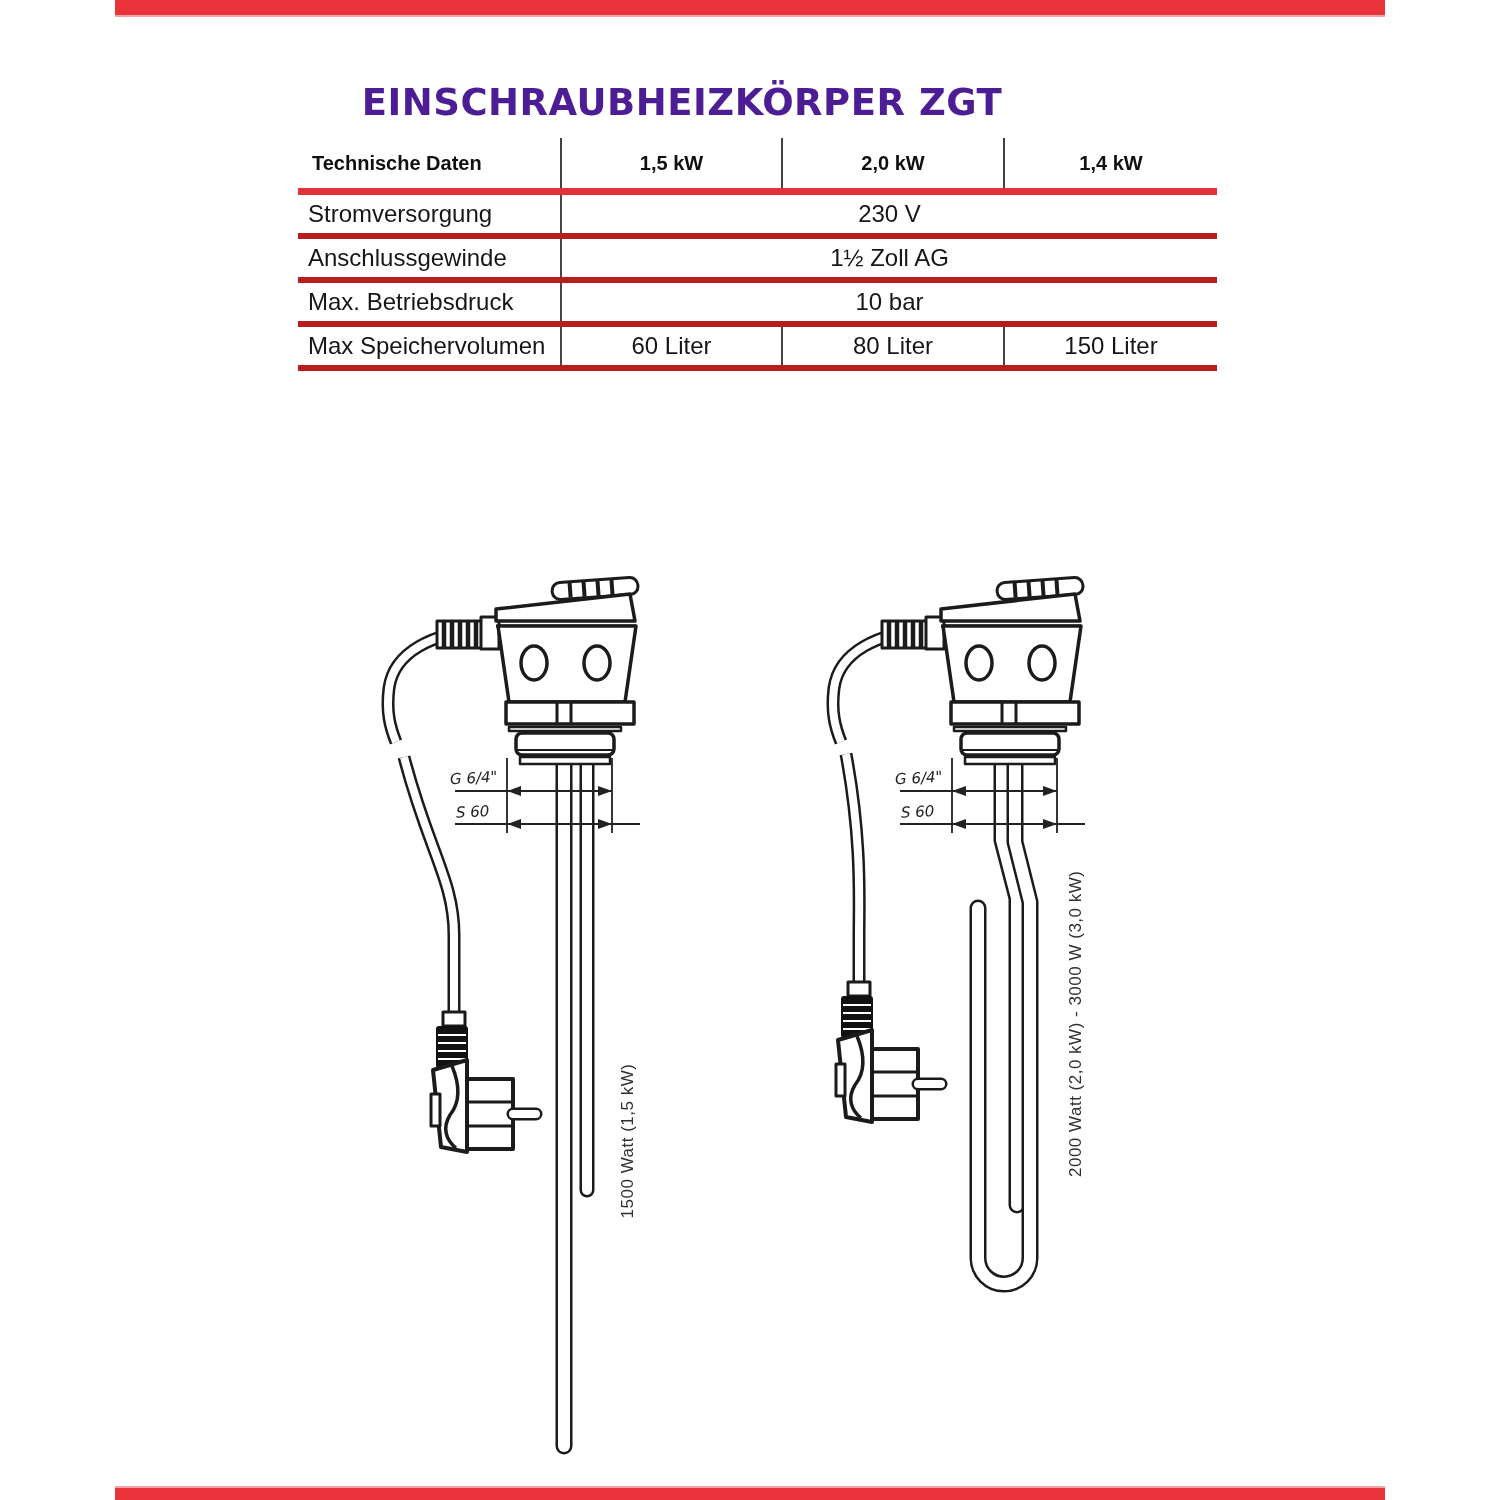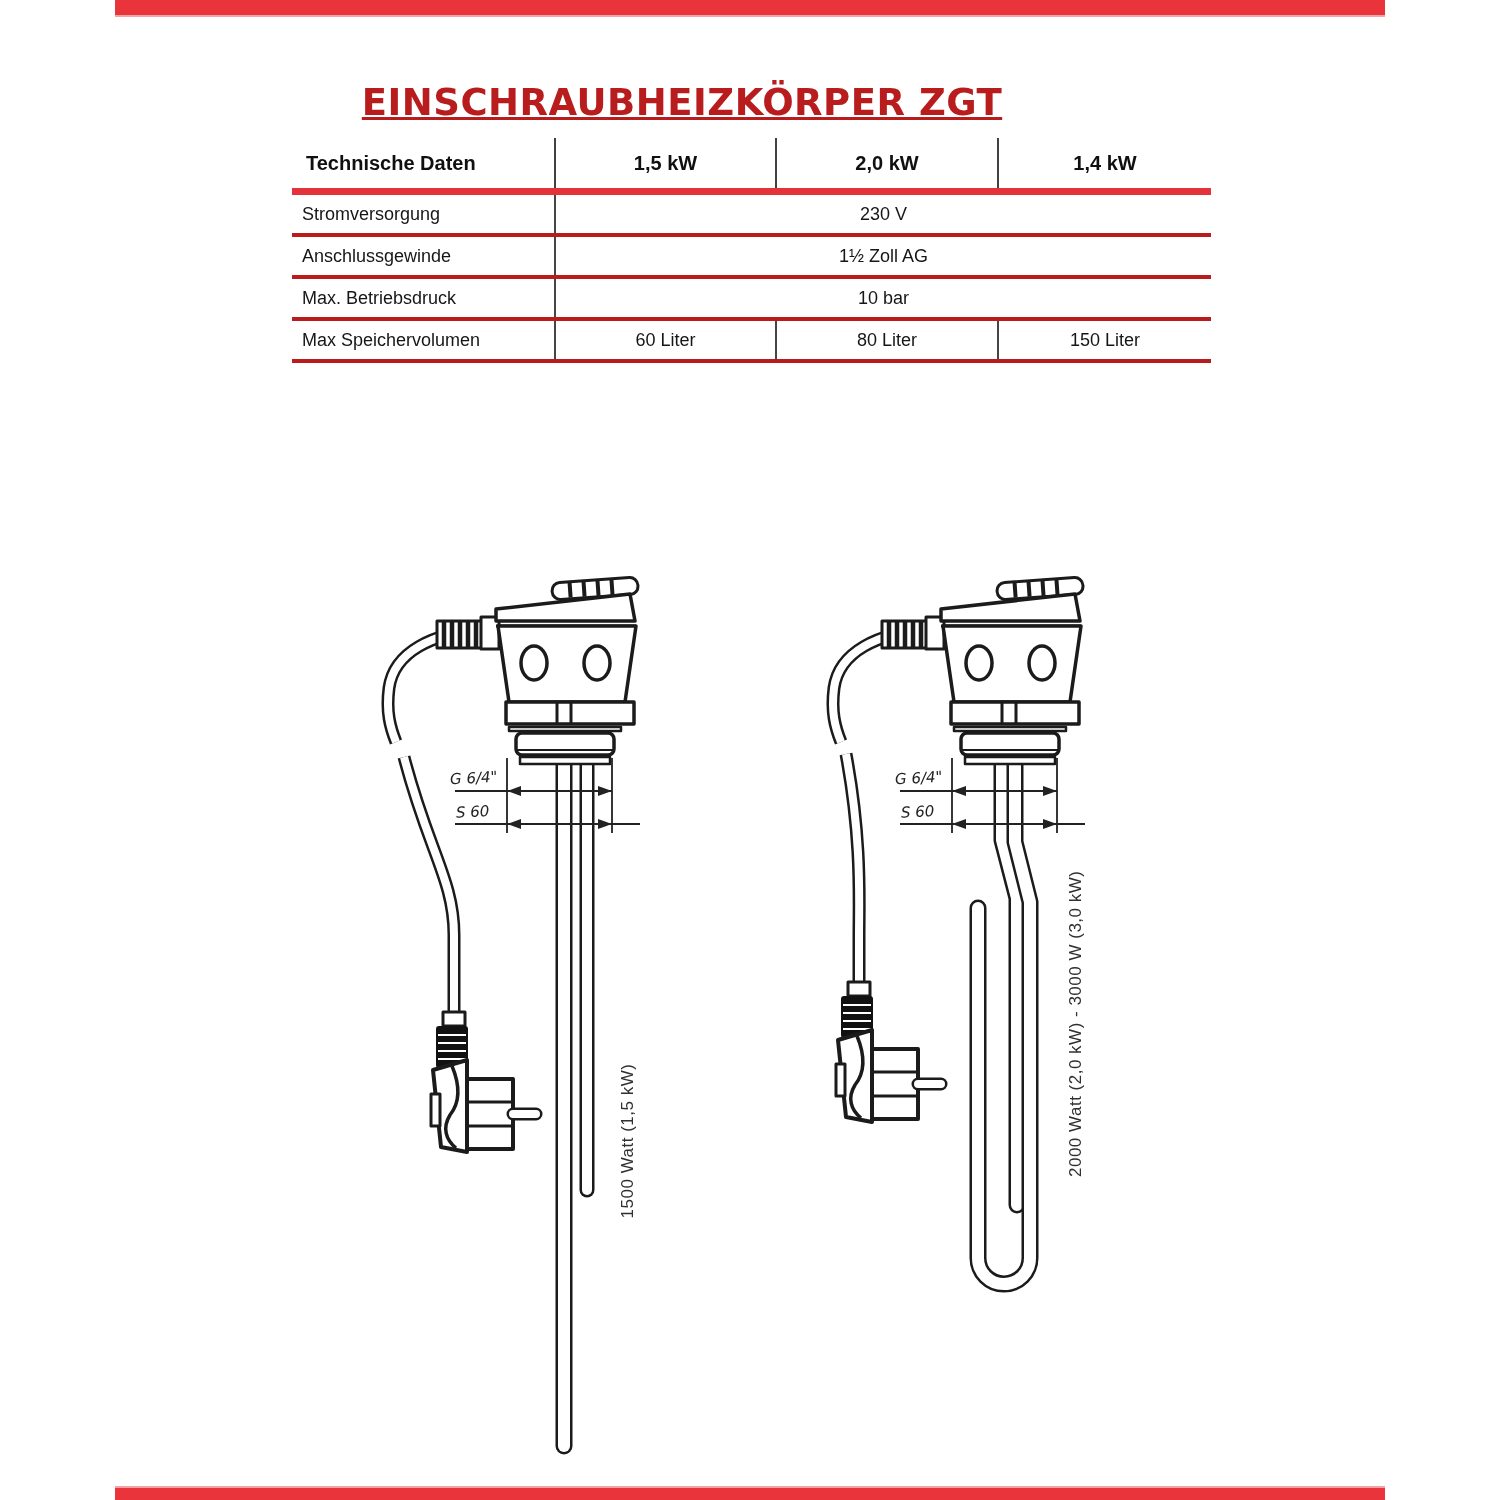--- a/index.html
+++ b/index.html
@@ -7,34 +7,34 @@
        font-family:"Liberation Sans",sans-serif;}
 
   
   .bar{position:absolute;left:115px;width:1270px;height:15px;background:#ea343c;}
   .bar.top{top:0;border-bottom:2px solid #f4a2a6;}
   .bar.bottom{top:1486px;height:14px;border-top:2px solid #f4a2a6;}
 
   
   .title{position:absolute;top:56px;left:0;width:1364px;text-align:center;
          font-family:"DejaVu Sans",sans-serif;font-weight:bold;font-size:37px;
-         letter-spacing:.5px;color:#b91c1c;text-decoration:underline;}
+         letter-spacing:.5px;color:#4c1d95;}
 
   
-  table.spec{position:absolute;left:292px;top:138px;width:892px;
+  table.spec{position:absolute;left:298px;top:138px;width:892px;
              border-collapse:collapse;table-layout:fixed;}
   table.spec th{height:48px;font-weight:bold;font-size:20px;color:#101010;
                 border-bottom:7px solid #e4323b;vertical-align:middle;}
   table.spec th.lbl{text-align:left;padding-left:14px;width:247px;}
   table.spec th.c1{width:217px;}
   table.spec th.c2{width:218px;}
   table.spec th.c3{width:210px;}
   table.spec th.vh{border-left:2px solid #414141;text-align:center;}
-  table.spec td{height:36px;font-size:18px;color:#161616;text-align:center;
-                border-bottom:4px solid #b91c1c;vertical-align:middle;}
+  table.spec td{height:36px;font-size:24px;color:#161616;text-align:center;
+                border-bottom:6px solid #b91c1c;vertical-align:middle;}
   table.spec td.lbl{text-align:left;padding-left:10px;border-right:2px solid #454545;}
   table.spec td.bl{border-left:2px solid #454545;}
 
   
   svg.draw{position:absolute;left:300px;top:545px;width:900px;height:955px;}
 
   .dimlabel{position:absolute;font-family:"DejaVu Sans",sans-serif;font-style:italic;
             font-size:15px;color:#222;transform:rotate(-3deg);white-space:nowrap;}
   .vlabel{position:absolute;text-align:center;transform:rotate(-90deg);
           font-size:17px;color:#303030;letter-spacing:.5px;white-space:nowrap;}

